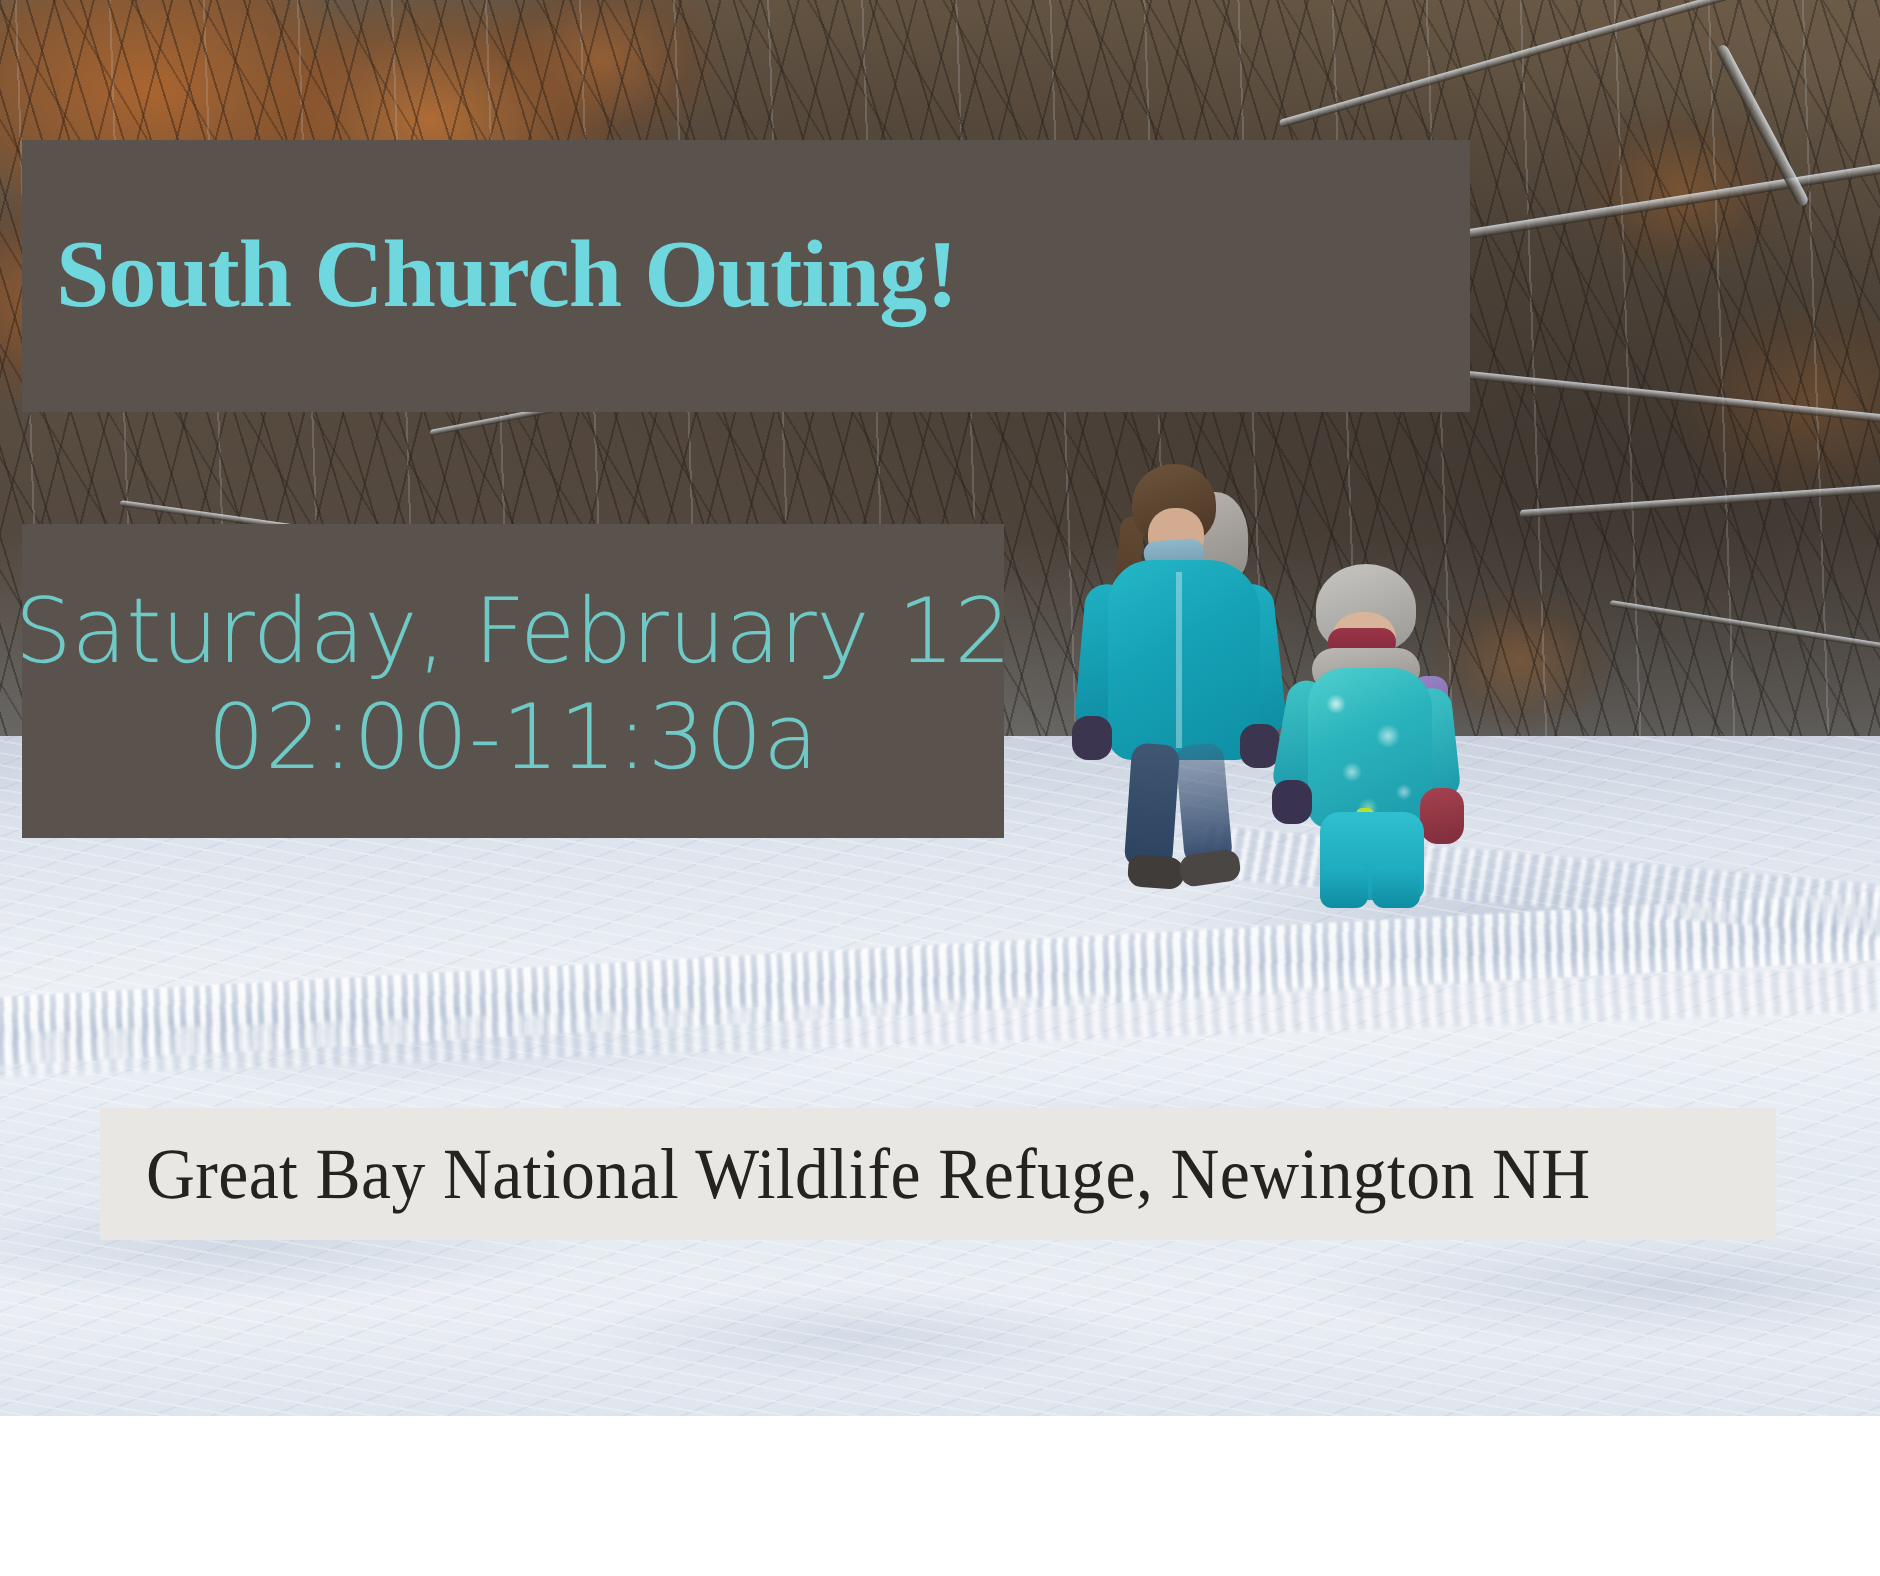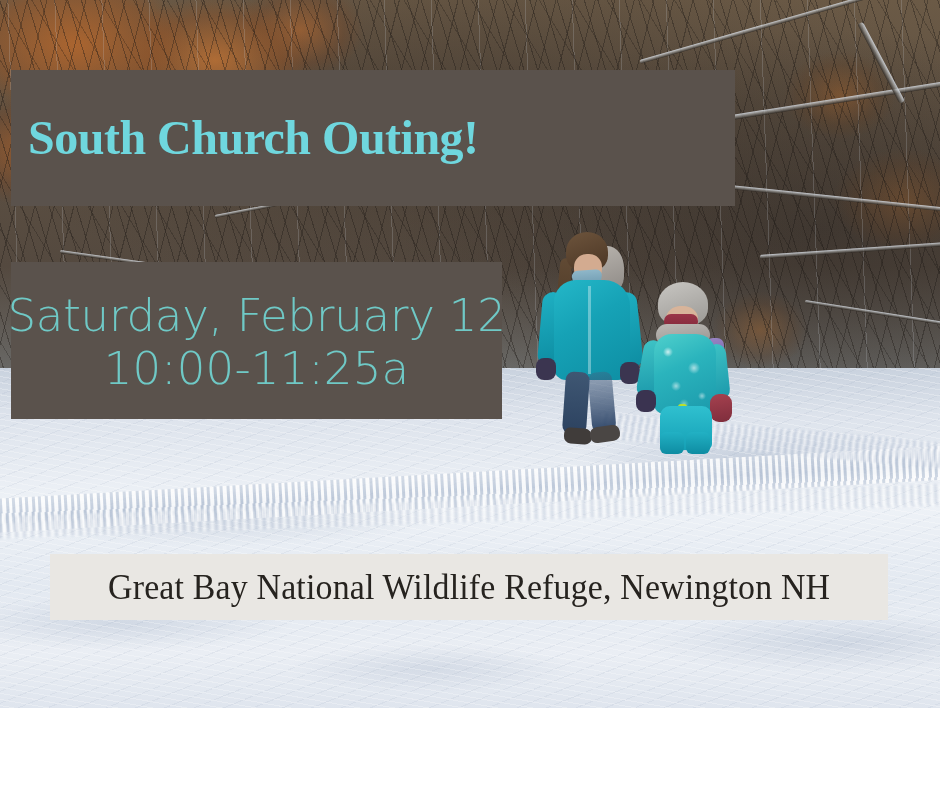--- a/index.html
+++ b/index.html
@@ -340,21 +340,21 @@
     line-height:1.17;
     white-space:nowrap;
   }
   .date-line { font-size:45px; letter-spacing:-0.2px; }
   .time-line { font-size:45px; letter-spacing:0.2px; }
 
   .location-box {
     position:absolute;
     left:50px; top:554px; width:838px; height:66px;
     background:#e9e7e3;
-    display:flex; align-items:center; justify-content:center;
+    display:flex; align-items:center; 
   }
   .location-text {
     font-family:"Liberation Serif", serif;
     font-size:36px;
     font-weight:400;
     color:#26231f;
     letter-spacing:0.2px;
     white-space:nowrap;
     transform:scaleX(0.94);
   }
@@ -434,21 +434,21 @@
 
     </div>
   </div>
 
   <div class="title-box">
     <div class="title-text">South Church Outing!</div>
   </div>
 
   <div class="date-box">
     <div class="date-line">Saturday, February 12</div>
-    <div class="time-line">10:00-11:25a</div>
+    <div class="time-line">02:00-11:30a</div>
   </div>
 
   <div class="location-box">
     <div class="location-text">Great Bay National Wildlife Refuge, Newington NH</div>
   </div>
 
   <div class="white-band"></div>
 
 </div>
 

